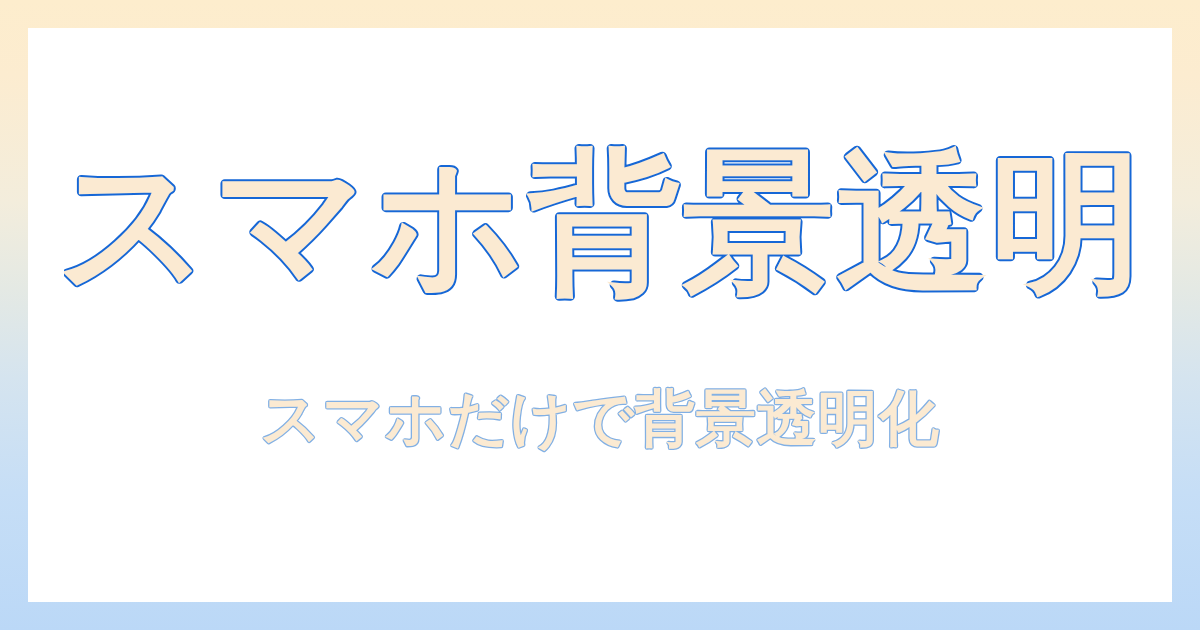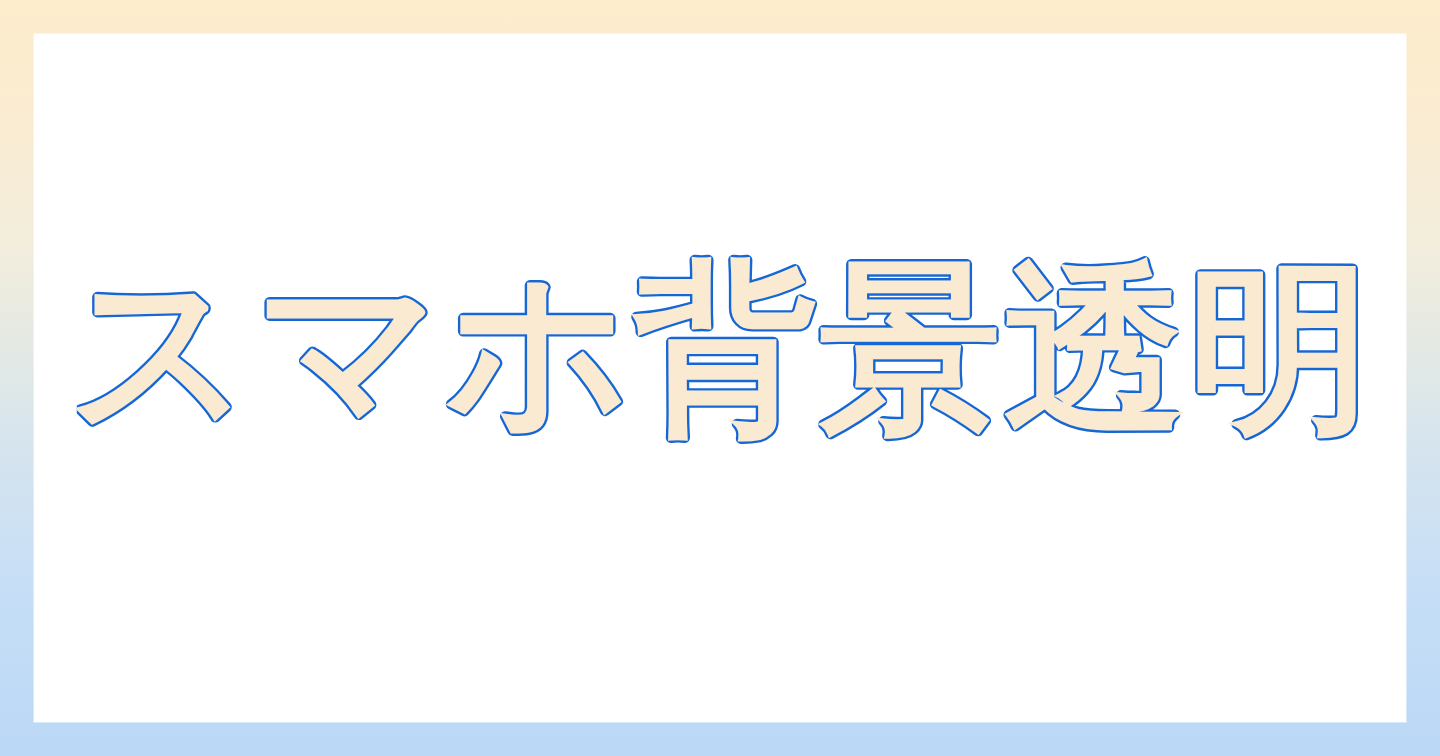--- a/index.html
+++ b/index.html
@@ -113,17 +113,22 @@
 
   <div class="card">
     <div class="content">
 
       <div class="headline-wrap">
         <svg class="headline-svg" viewBox="0 0 1072 200" preserveAspectRatio="xMidYMid meet">
           <text class="headline-text" x="536" y="146" text-anchor="middle">スマホ背景透明</text>
         </svg>
       </div>
 
+      <div class="subtitle-wrap">
+        <svg class="subtitle-svg" viewBox="0 0 900 96" preserveAspectRatio="xMidYMid meet">
+          <text class="subtitle-text" x="450" y="70" text-anchor="middle">スマホだけで背景透明化</text>
+        </svg>
+      </div>
 
     </div>
   </div>
 
 </div>
 
 </body></html>

